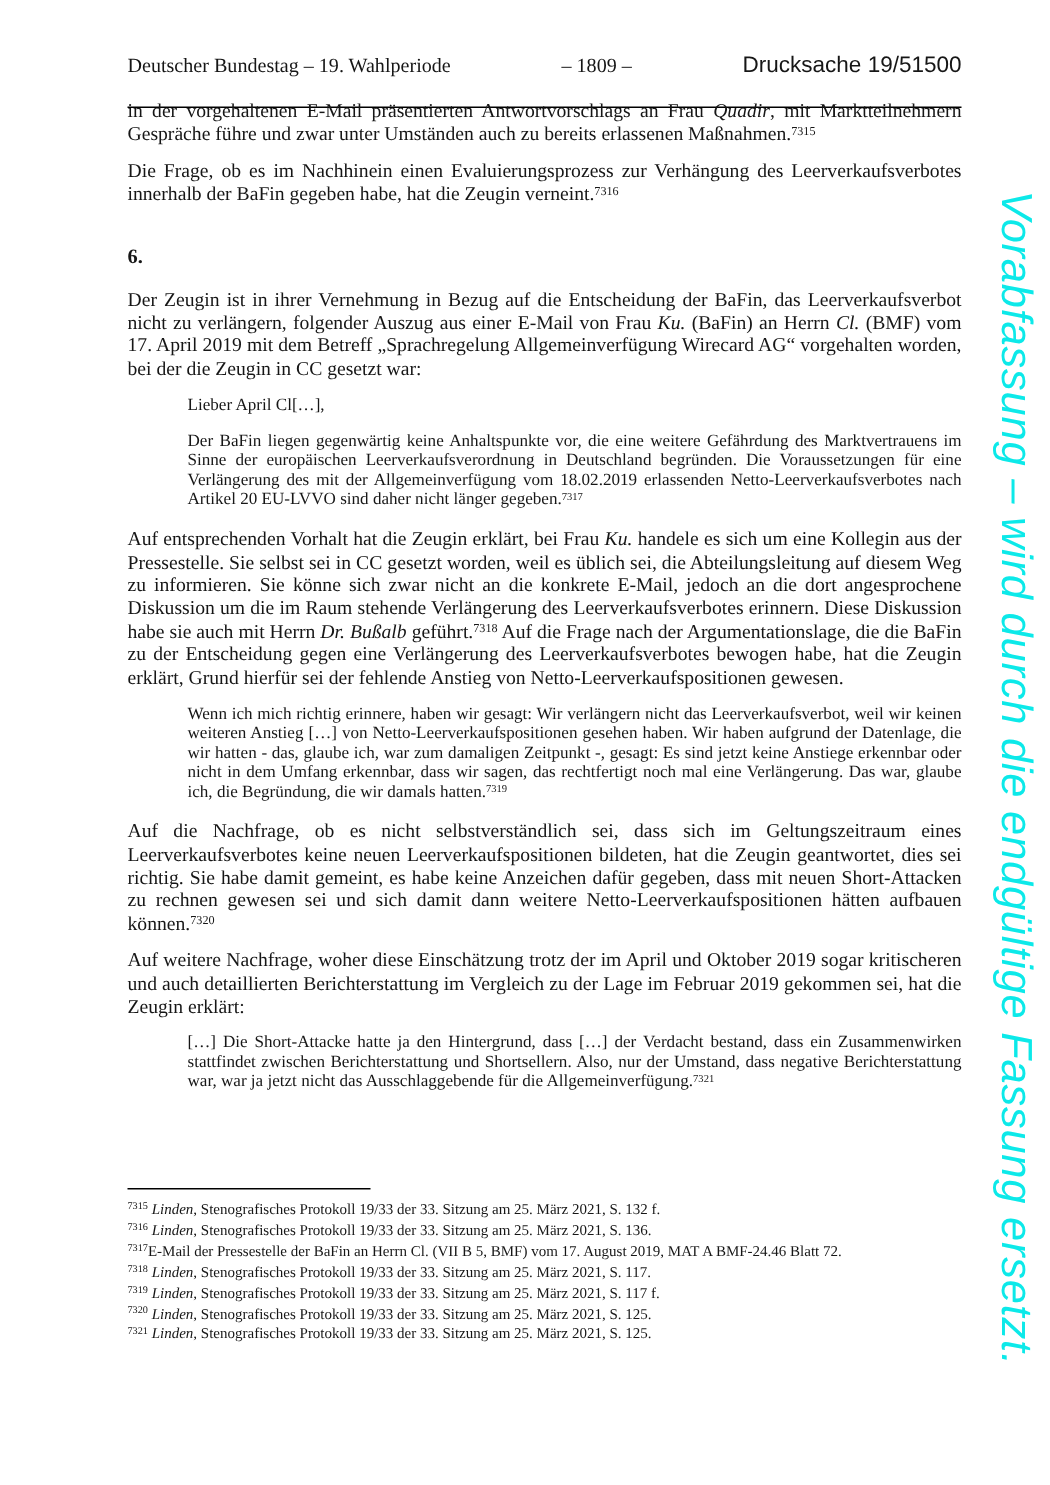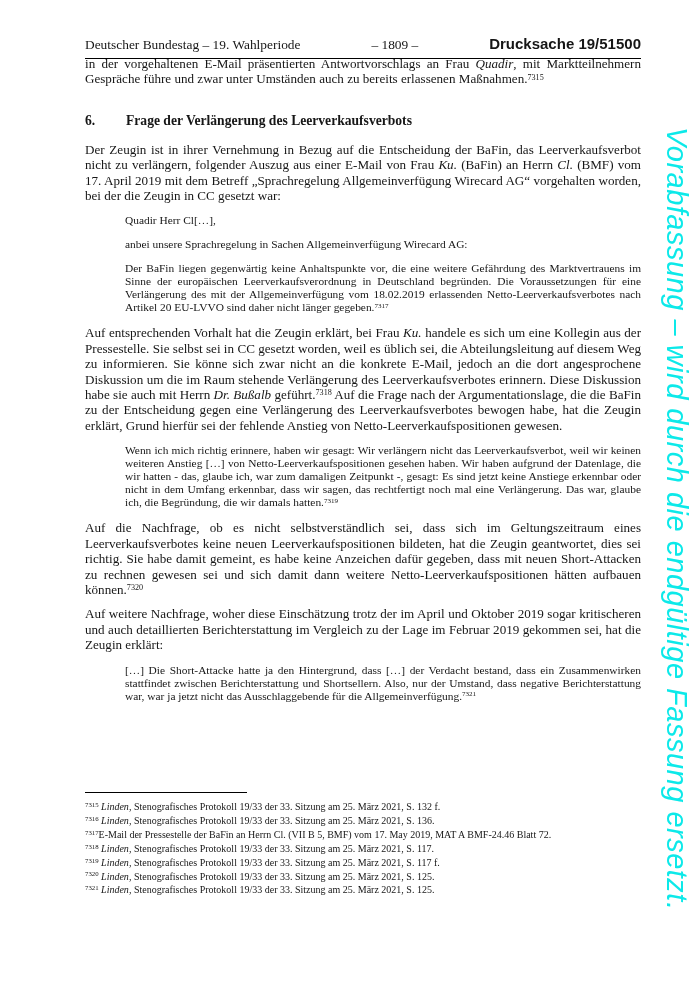--- a/index.html
+++ b/index.html
@@ -4,28 +4,28 @@
 <style>
   html,body{margin:0;padding:0;background:#e8e8e8;}
   .page{
     position:relative;width:700px;height:990px;background:#ffffff;
     font-family:"Liberation Serif", serif;color:#161616;overflow:hidden;margin:0 auto;
   }
   
   .page-header{
     position:absolute;left:85px;top:35px;width:556px;
     display:flex;justify-content:space-between;align-items:baseline;
-    padding-bottom:5px;border-bottom:1.6px solid #000;
+    padding-bottom:19px;border-bottom:1.6px solid #000;
     font-size:13.4px;
   }
   .hdr-right{font-family:"Liberation Sans", sans-serif;font-size:15px;white-space:nowrap;}
-  .hdr-right .b{font-weight:bold;}
-  .hdr-right .n{font-weight:bold;}
+  .hdr-right .b{font-weight:normal;}
+  .hdr-right .n{font-weight:normal;}
   
-  .content{position:absolute;left:85px;top:56px;width:556px;}
+  .content{position:absolute;left:85px;top:66px;width:556px;}
   .body-para{margin:0 0 9px 0;font-size:13.1px;line-height:15.4px;text-align:justify;}
   .section-heading{
     display:flex;margin:26px 0 13px 0;font-size:13.6px;font-weight:bold;
   }
   .section-heading .num{width:41px;flex:none;}
   .quote{
     margin:11px 0 11px 40px;font-size:11.4px;line-height:13px;text-align:justify;
   }
   sup{font-size:0.62em;line-height:0;vertical-align:baseline;position:relative;top:-0.45em;}
   i{font-style:italic;}
@@ -47,30 +47,29 @@
 <div class="page">
 
   <div class="page-header">
     <span>Deutscher Bundestag – 19. Wahlperiode</span>
     <span>– 1809 –</span>
     <span class="hdr-right"><span class="b">Drucksache</span> <span class="n">19/</span><span class="b">51500</span></span>
   </div>
 
   <div class="content">
     <p class="body-para">in der vorgehaltenen E-Mail präsentierten Antwortvorschlags an Frau <i>Quadir</i>, mit Marktteilnehmern Gespräche führe und zwar unter Umständen auch zu bereits erlassenen Maßnahmen.<sup>7315</sup></p>
+    <p class="body-para">Die Frage, ob es im Nachhinein einen Evaluierungsprozess zur Verhängung des Leerverkaufsverbotes innerhalb der BaFin gegeben habe, hat die Zeugin verneint.<sup>7316</sup></p>
 
     <h2 class="section-heading">
       <span class="num">6.</span>
-      <span>Frage der Verlängerung des Leerverkaufsverbots</span>
     </h2>
 
     <p class="body-para">Der Zeugin ist in ihrer Vernehmung in Bezug auf die Entscheidung der BaFin, das Leerverkaufsverbot nicht zu verlängern, folgender Auszug aus einer E-Mail von Frau <i>Ku.</i> (BaFin) an Herrn <i>Cl.</i> (BMF) vom 17. April 2019 mit dem Betreff „Sprachregelung Allgemeinverfügung Wirecard AG“ vorgehalten worden, bei der die Zeugin in CC gesetzt war:</p>
 
-    <p class="quote">Quadir Herr Cl[…],</p>
-    <p class="quote">anbei unsere Sprachregelung in Sachen Allgemeinverfügung Wirecard AG:</p>
+    <p class="quote">Lieber April Cl[…],</p>
     <p class="quote">Der BaFin liegen gegenwärtig keine Anhaltspunkte vor, die eine weitere Gefährdung des Marktvertrauens im Sinne der europäischen Leerverkaufsverordnung in Deutschland begründen. Die Voraussetzungen für eine Verlängerung des mit der Allgemeinverfügung vom 18.02.2019 erlassenden Netto-Leerverkaufsverbotes nach Artikel 20 EU-LVVO sind daher nicht länger gegeben.<sup>7317</sup></p>
 
     <p class="body-para">Auf entsprechenden Vorhalt hat die Zeugin erklärt, bei Frau <i>Ku.</i> handele es sich um eine Kollegin aus der Pressestelle. Sie selbst sei in CC gesetzt worden, weil es üblich sei, die Abteilungsleitung auf diesem Weg zu informieren. Sie könne sich zwar nicht an die konkrete E-Mail, jedoch an die dort angesprochene Diskussion um die im Raum stehende Verlängerung des Leerverkaufsverbotes erinnern. Diese Diskussion habe sie auch mit Herrn <i>Dr. Bußalb</i> geführt.<sup>7318</sup> Auf die Frage nach der Argumentationslage, die die BaFin zu der Entscheidung gegen eine Verlängerung des Leerverkaufsverbotes bewogen habe, hat die Zeugin erklärt, Grund hierfür sei der fehlende Anstieg von Netto-Leerverkaufspositionen gewesen.</p>
 
     <p class="quote">Wenn ich mich richtig erinnere, haben wir gesagt: Wir verlängern nicht das Leerverkaufsverbot, weil wir keinen weiteren Anstieg […] von Netto-Leerverkaufspositionen gesehen haben. Wir haben aufgrund der Datenlage, die wir hatten - das, glaube ich, war zum damaligen Zeitpunkt -, gesagt: Es sind jetzt keine Anstiege erkennbar oder nicht in dem Umfang erkennbar, dass wir sagen, das rechtfertigt noch mal eine Verlängerung. Das war, glaube ich, die Begründung, die wir damals hatten.<sup>7319</sup></p>
 
     <p class="body-para">Auf die Nachfrage, ob es nicht selbstverständlich sei, dass sich im Geltungszeitraum eines Leerverkaufsverbotes keine neuen Leerverkaufspositionen bildeten, hat die Zeugin geantwortet, dies sei richtig. Sie habe damit gemeint, es habe keine Anzeichen dafür gegeben, dass mit neuen Short-Attacken zu rechnen gewesen sei und sich damit dann weitere Netto-Leerverkaufspositionen hätten aufbauen können.<sup>7320</sup></p>
     <p class="body-para">Auf weitere Nachfrage, woher diese Einschätzung trotz der im April und Oktober 2019 sogar kritischeren und auch detaillierten Berichterstattung im Vergleich zu der Lage im Februar 2019 gekommen sei, hat die Zeugin erklärt:</p>
 
     <p class="quote">[…] Die Short-Attacke hatte ja den Hintergrund, dass […] der Verdacht bestand, dass ein Zusammenwirken stattfindet zwischen Berichterstattung und Shortsellern. Also, nur der Umstand, dass negative Berichterstattung war, war ja jetzt nicht das Ausschlaggebende für die Allgemeinverfügung.<sup>7321</sup></p>
@@ -78,21 +77,21 @@
   </div>
 
   <div class="footnotes">
     <div class="fn-rule"></div>
     <div>
 
         <div class="footnote"><sup>7315</sup><span> <i>Linden</i>, Stenografisches Protokoll 19/33 der 33. Sitzung am 25. März 2021, S. 132 f.</span></div>
 
         <div class="footnote"><sup>7316</sup><span> <i>Linden</i>, Stenografisches Protokoll 19/33 der 33. Sitzung am 25. März 2021, S. 136.</span></div>
 
-        <div class="footnote"><sup>7317</sup><span>E-Mail der Pressestelle der BaFin an Herrn Cl. (VII B 5, BMF) vom 17. May 2019, MAT A BMF-24.46 Blatt 72.</span></div>
+        <div class="footnote"><sup>7317</sup><span>E-Mail der Pressestelle der BaFin an Herrn Cl. (VII B 5, BMF) vom 17. August 2019, MAT A BMF-24.46 Blatt 72.</span></div>
 
         <div class="footnote"><sup>7318</sup><span> <i>Linden</i>, Stenografisches Protokoll 19/33 der 33. Sitzung am 25. März 2021, S. 117.</span></div>
 
         <div class="footnote"><sup>7319</sup><span> <i>Linden</i>, Stenografisches Protokoll 19/33 der 33. Sitzung am 25. März 2021, S. 117 f.</span></div>
 
         <div class="footnote"><sup>7320</sup><span> <i>Linden</i>, Stenografisches Protokoll 19/33 der 33. Sitzung am 25. März 2021, S. 125.</span></div>
 
         <div class="footnote"><sup>7321</sup><span> <i>Linden</i>, Stenografisches Protokoll 19/33 der 33. Sitzung am 25. März 2021, S. 125.</span></div>
       </div>
   </div>

